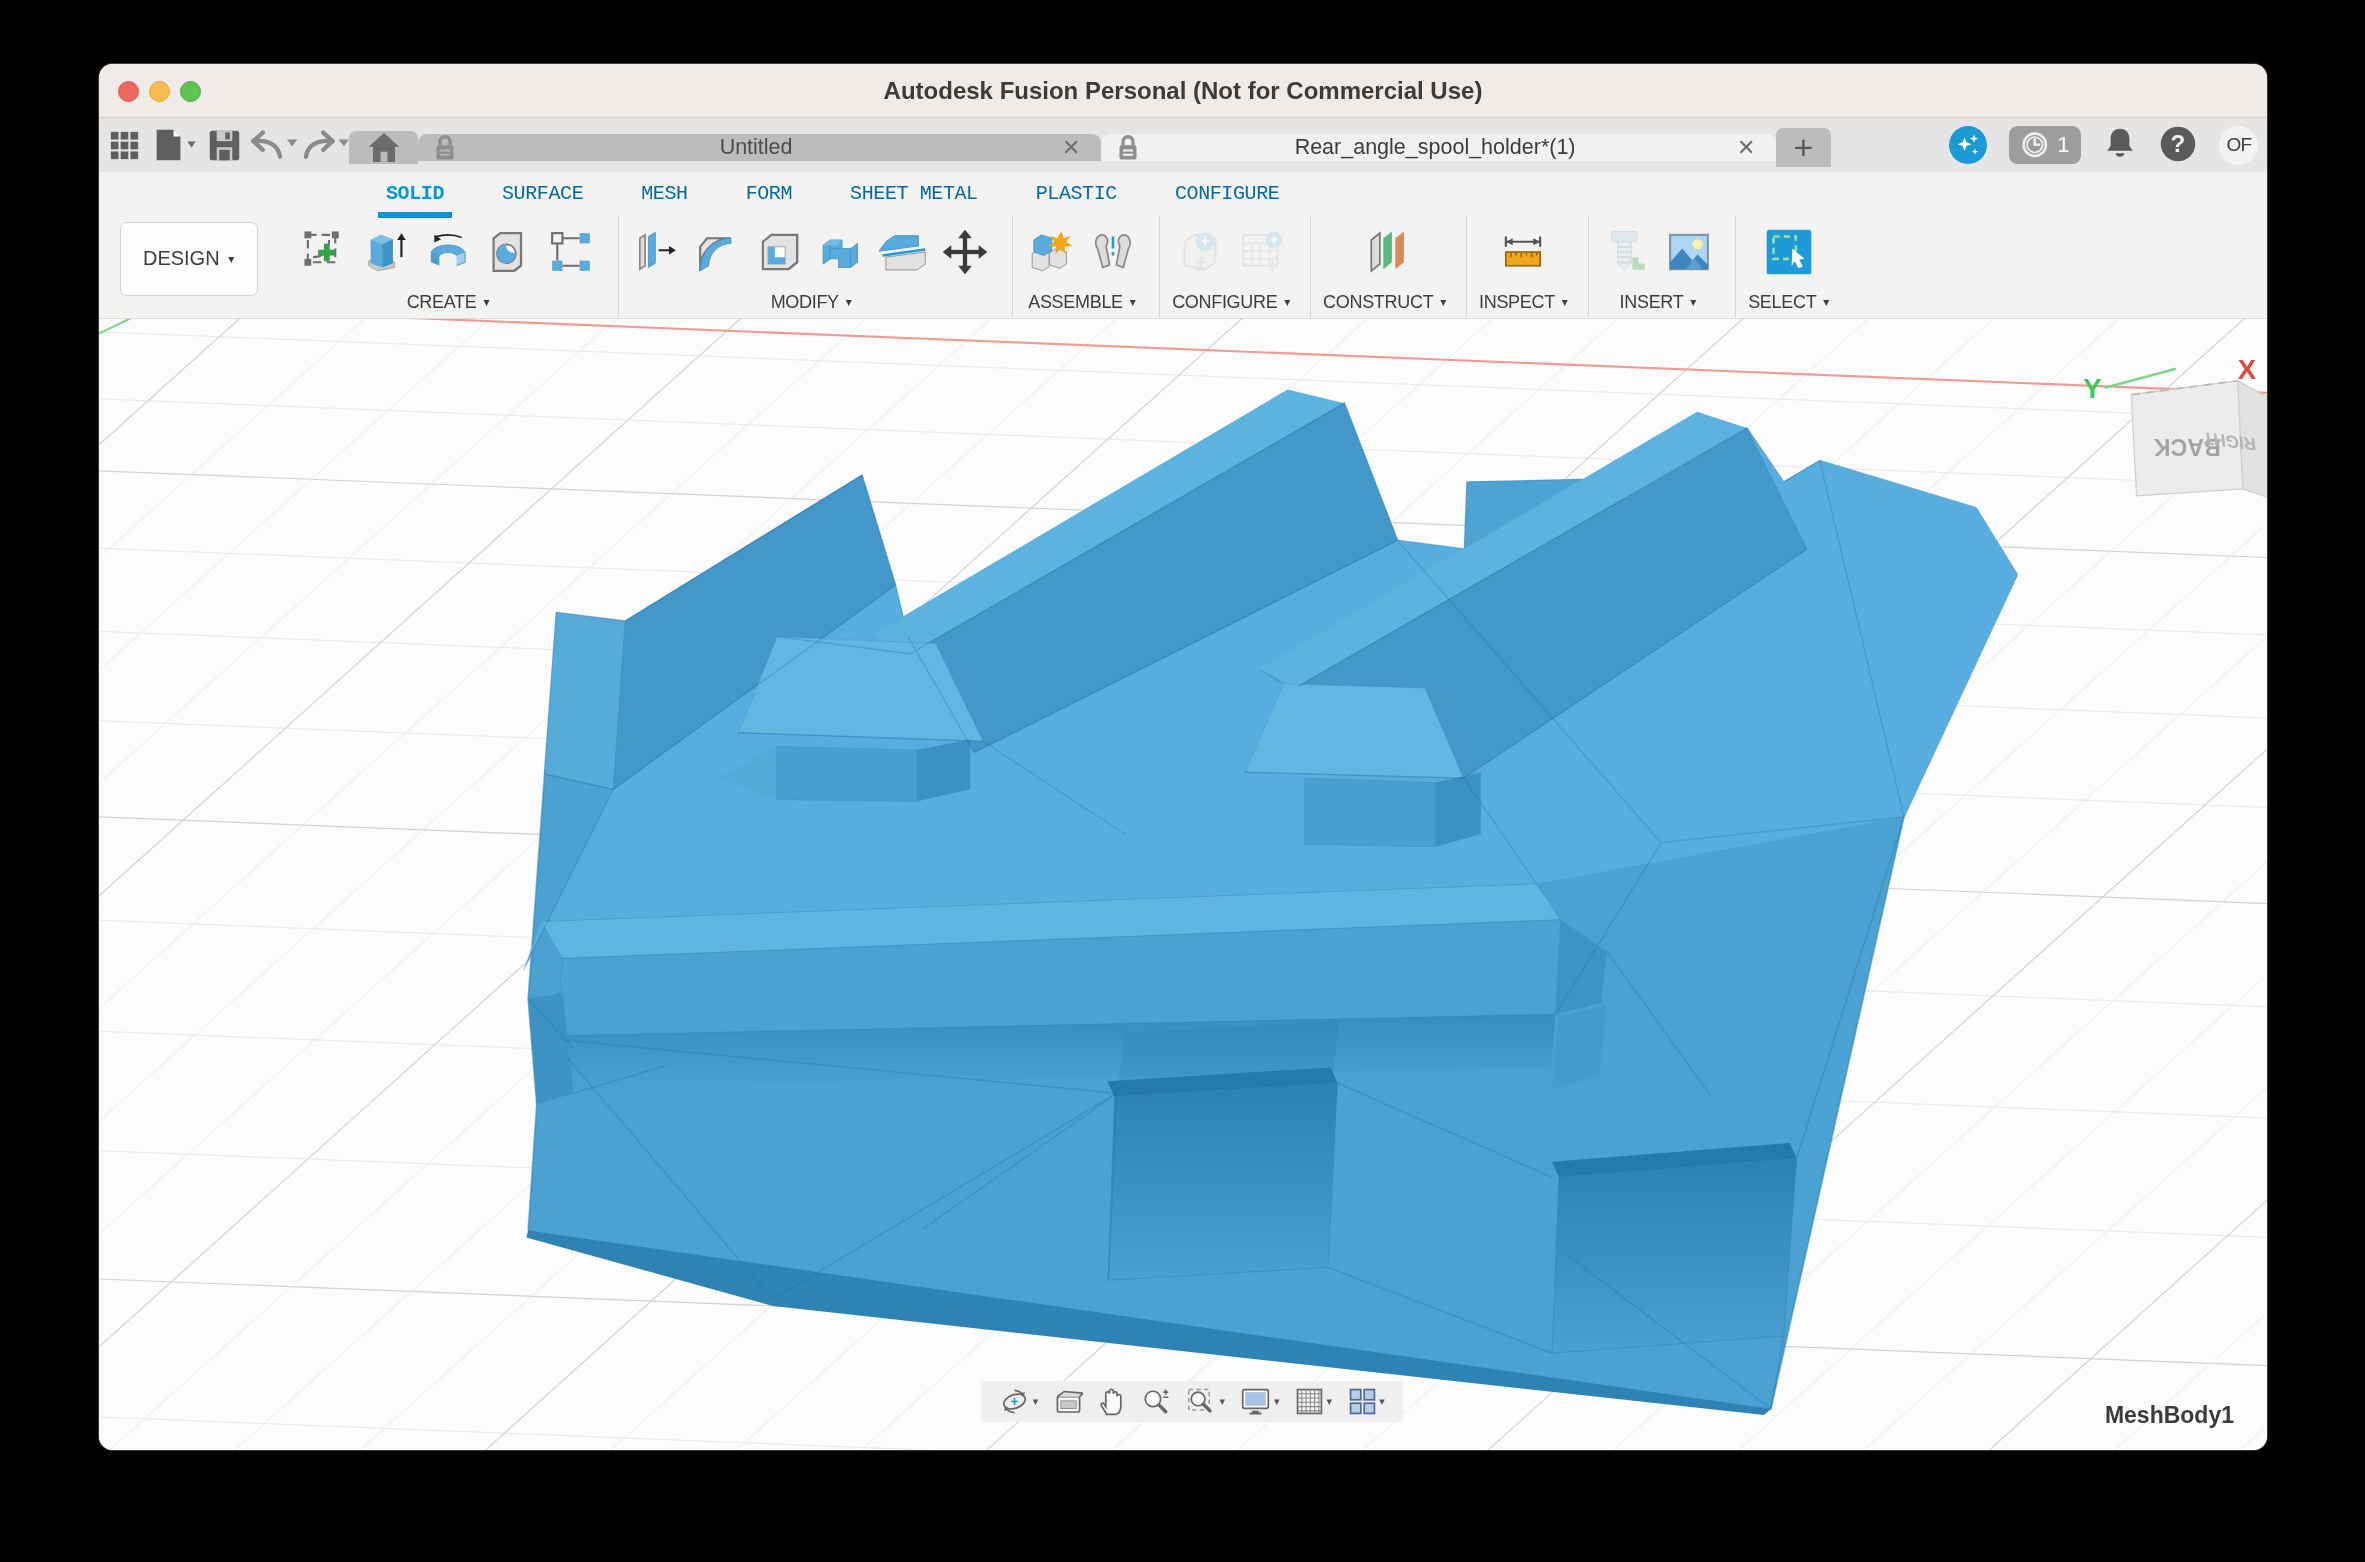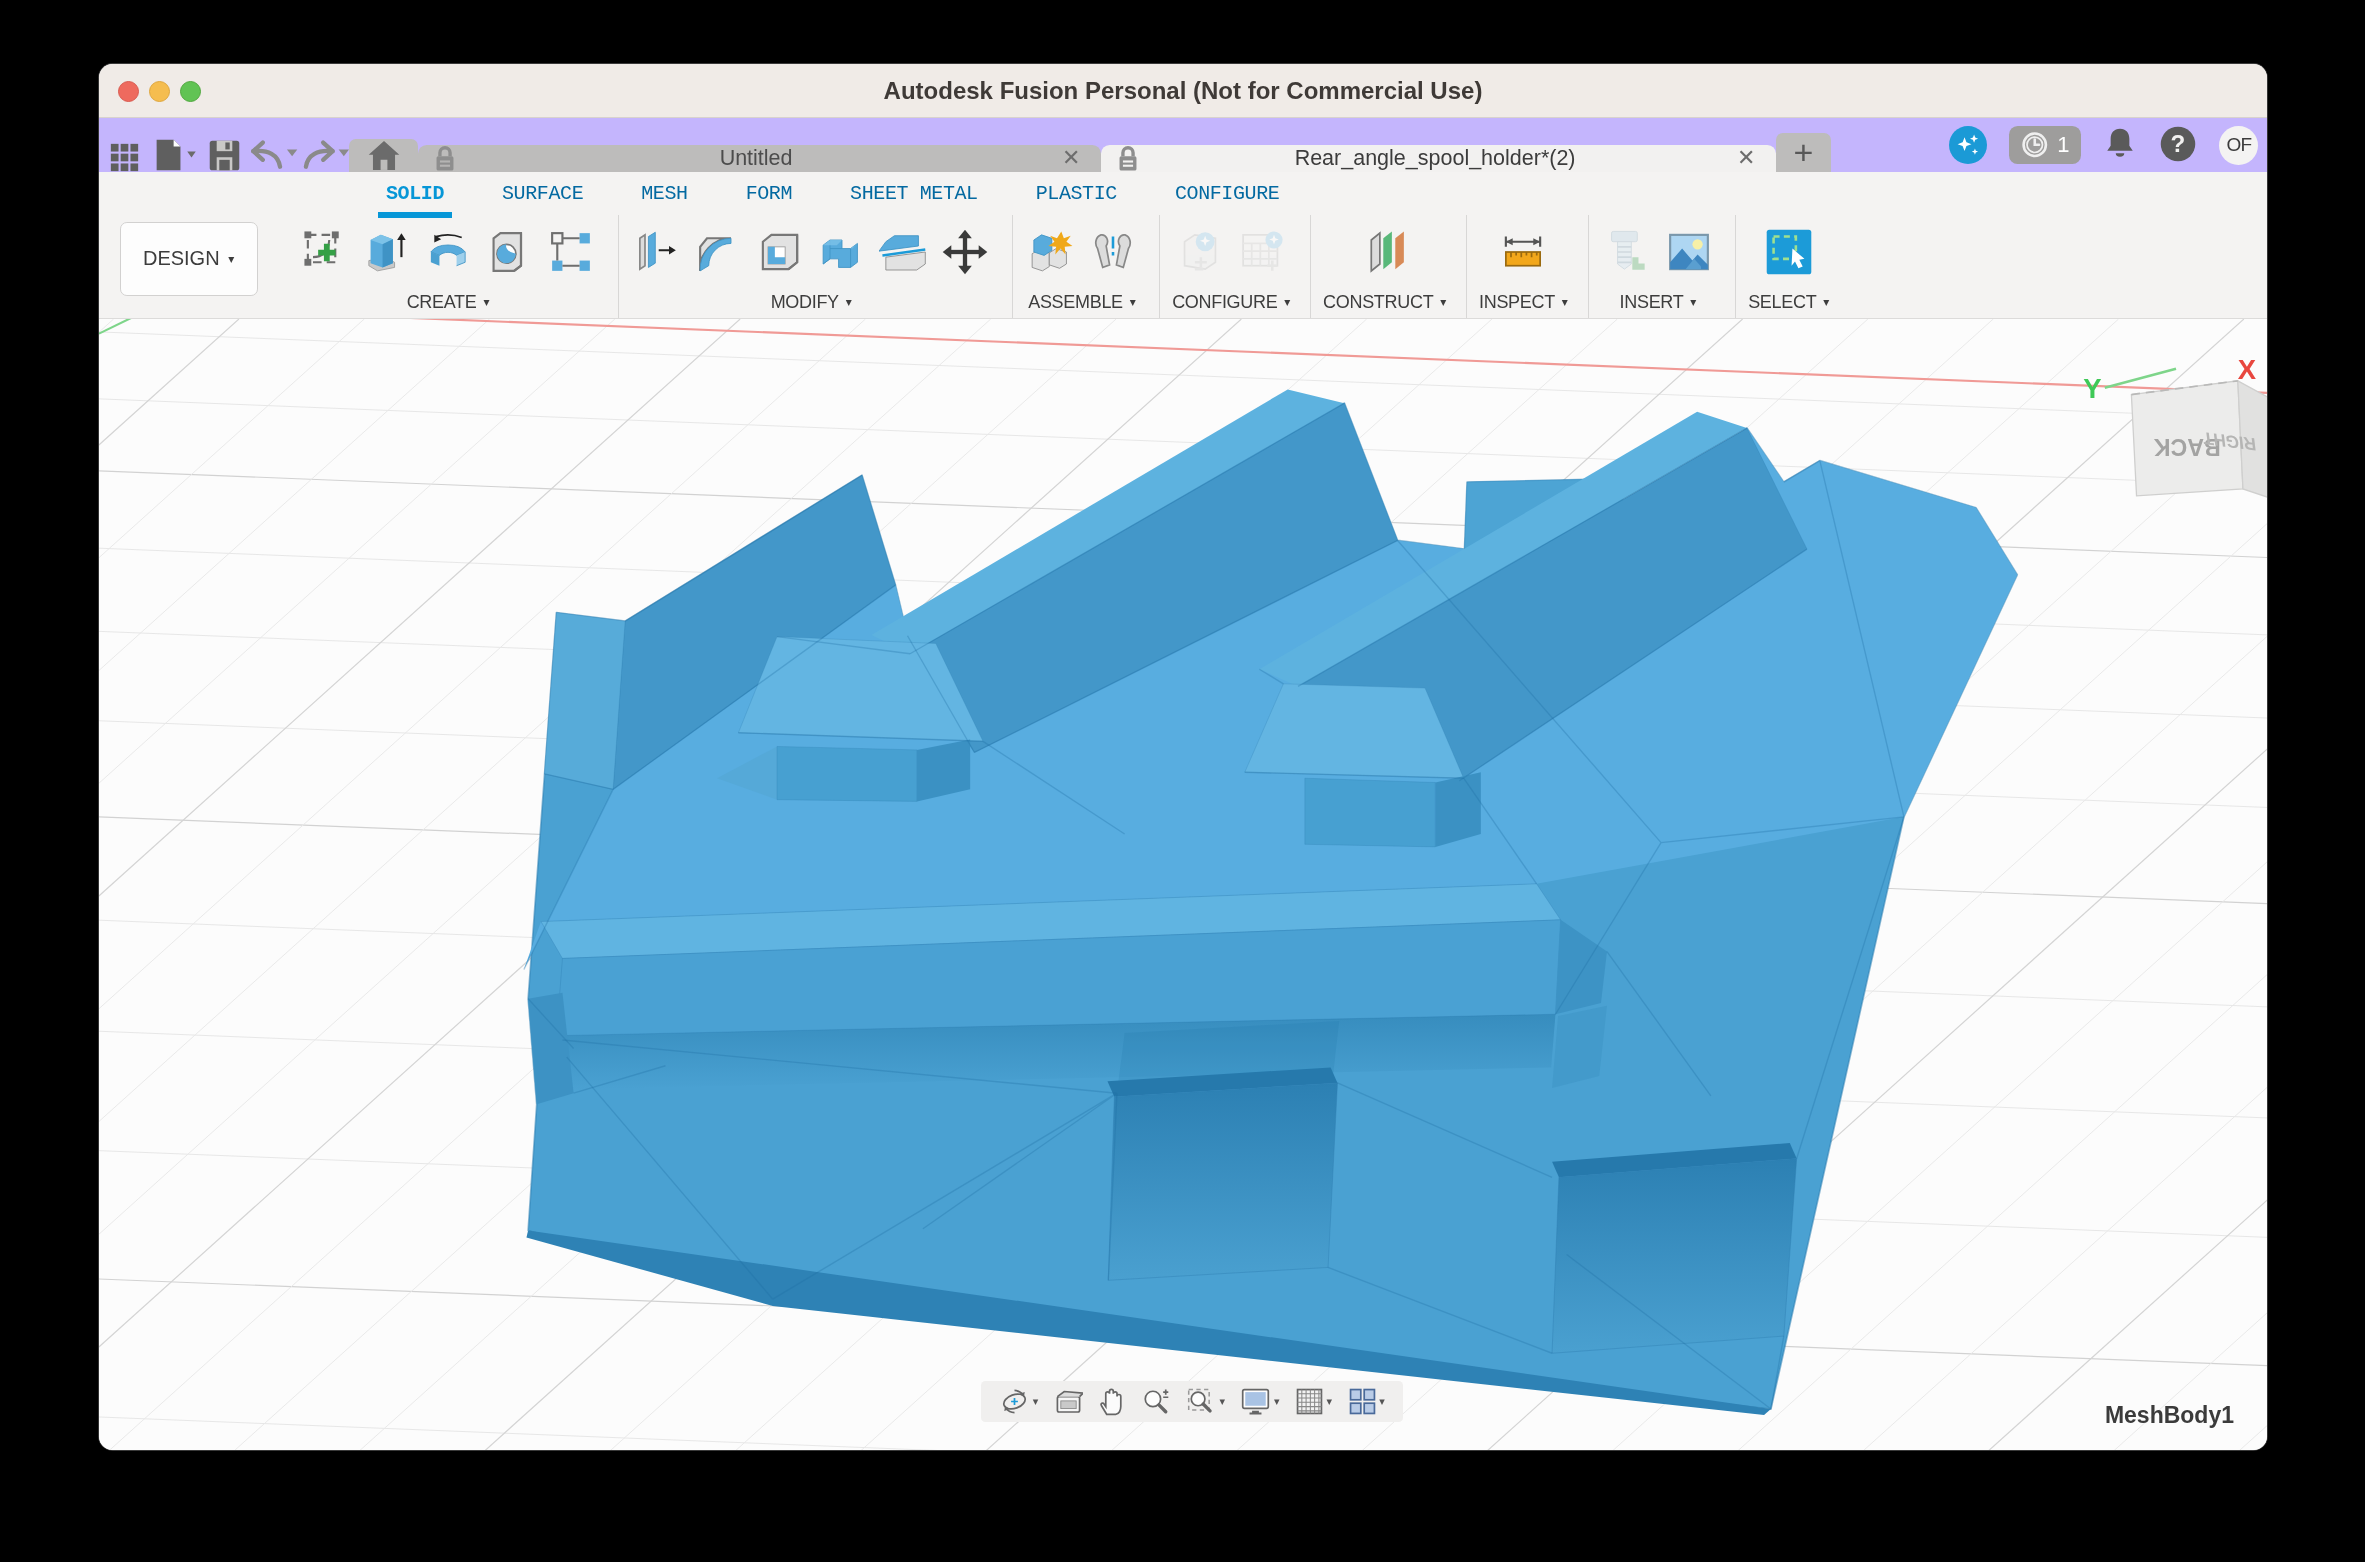--- a/index.html
+++ b/index.html
@@ -8,21 +8,21 @@
     border-radius:13.7px;overflow:hidden;box-shadow:0 0 0 0.9px #3a3a3a;display:flex;flex-direction:column;}
   
   .titlebar{height:53px;background:#f0ebe7;border-bottom:0.9px solid #d8d2cd;position:relative;flex:none;}
   .tl{position:absolute;top:17px;width:19px;height:19px;border-radius:50%;}
   .tl.red{left:19px;background:#ee6a5e;border:0.9px solid #d95a50;}
   .tl.yellow{left:50px;background:#f5bd4f;border:0.9px solid #dfa73e;}
   .tl.green{left:81px;background:#61c354;border:0.9px solid #51a83f;}
   .wtitle{position:absolute;left:0;right:0;top:0;height:36px;line-height:53px;text-align:center;
     font-size:24px;font-weight:bold;color:#3f3a37;}
   
-  .tabbar{height:54px;background:#c4b5fd;display:flex;align-items:flex-end;position:relative;flex:none;}
+  .tabbar{height:54px;background:#e5e5e5;display:flex;align-items:center;position:relative;flex:none;}
   .qbtn{width:50px;display:flex;align-items:center;justify-content:center;flex:none;}
   .qbtn svg{display:block;}
   .homebtn{width:69px;background:#bdbcbb;border-radius:6.9px 6.9px 0 0;margin-top:5.2px;display:flex;
     align-items:center;justify-content:center;flex:none;}
   .doctab{margin-top:5.2px;border-radius:8.6px 8.6px 0 0;display:flex;align-items:center;
     padding:0 15.5px;font-size:21.5px;color:#4c4c4c;position:relative;flex:none;}
   .doctab .tlabel{flex:1;text-align:center;white-space:nowrap;overflow:hidden;}
   .doctab.inactive{background:#bdbcbb;width:652px;}
   .doctab.active{background:#f2f1f0;width:644px;color:#3c3c3c;}
   .closex{font-size:22px;color:#6d6d6d;padding:0 5.2px;flex:none;}
@@ -139,21 +139,21 @@
       <span class="closex">✕</span>
     </div>
 
     <div class="doctab active">
       <svg width="22" height="27.5" viewBox="0 0 26 32">
         <rect x="3" y="13" width="20" height="17" rx="2" fill="#8e8e8e"></rect>
         <path d="M7 13 v-4 a6 6 0 0 1 12 0 v4" fill="none" stroke="#8e8e8e" stroke-width="4"></path>
         <rect x="7" y="18" width="12" height="2.5" fill="#f2f1f0"></rect>
           <rect x="7" y="23" width="12" height="2.5" fill="#f2f1f0"></rect>
       </svg>
-      <span class="tlabel">Rear_angle_spool_holder*(2)</span>
+      <span class="tlabel">Rear_angle_spool_holder*(1)</span>
       <span class="closex">✕</span>
     </div>
 
     <div class="plusbtn">+</div>
 
     <div class="rightcluster">
       <div class="aicircle">
         <svg width="26" height="26" viewBox="0 0 30 30">
             <g fill="#fff">
           <path d="M11 6 l2.2 5.8 L19 14 l-5.8 2.2 L11 22 l-2.2-5.8 L3 14 l5.8-2.2 z"></path>

